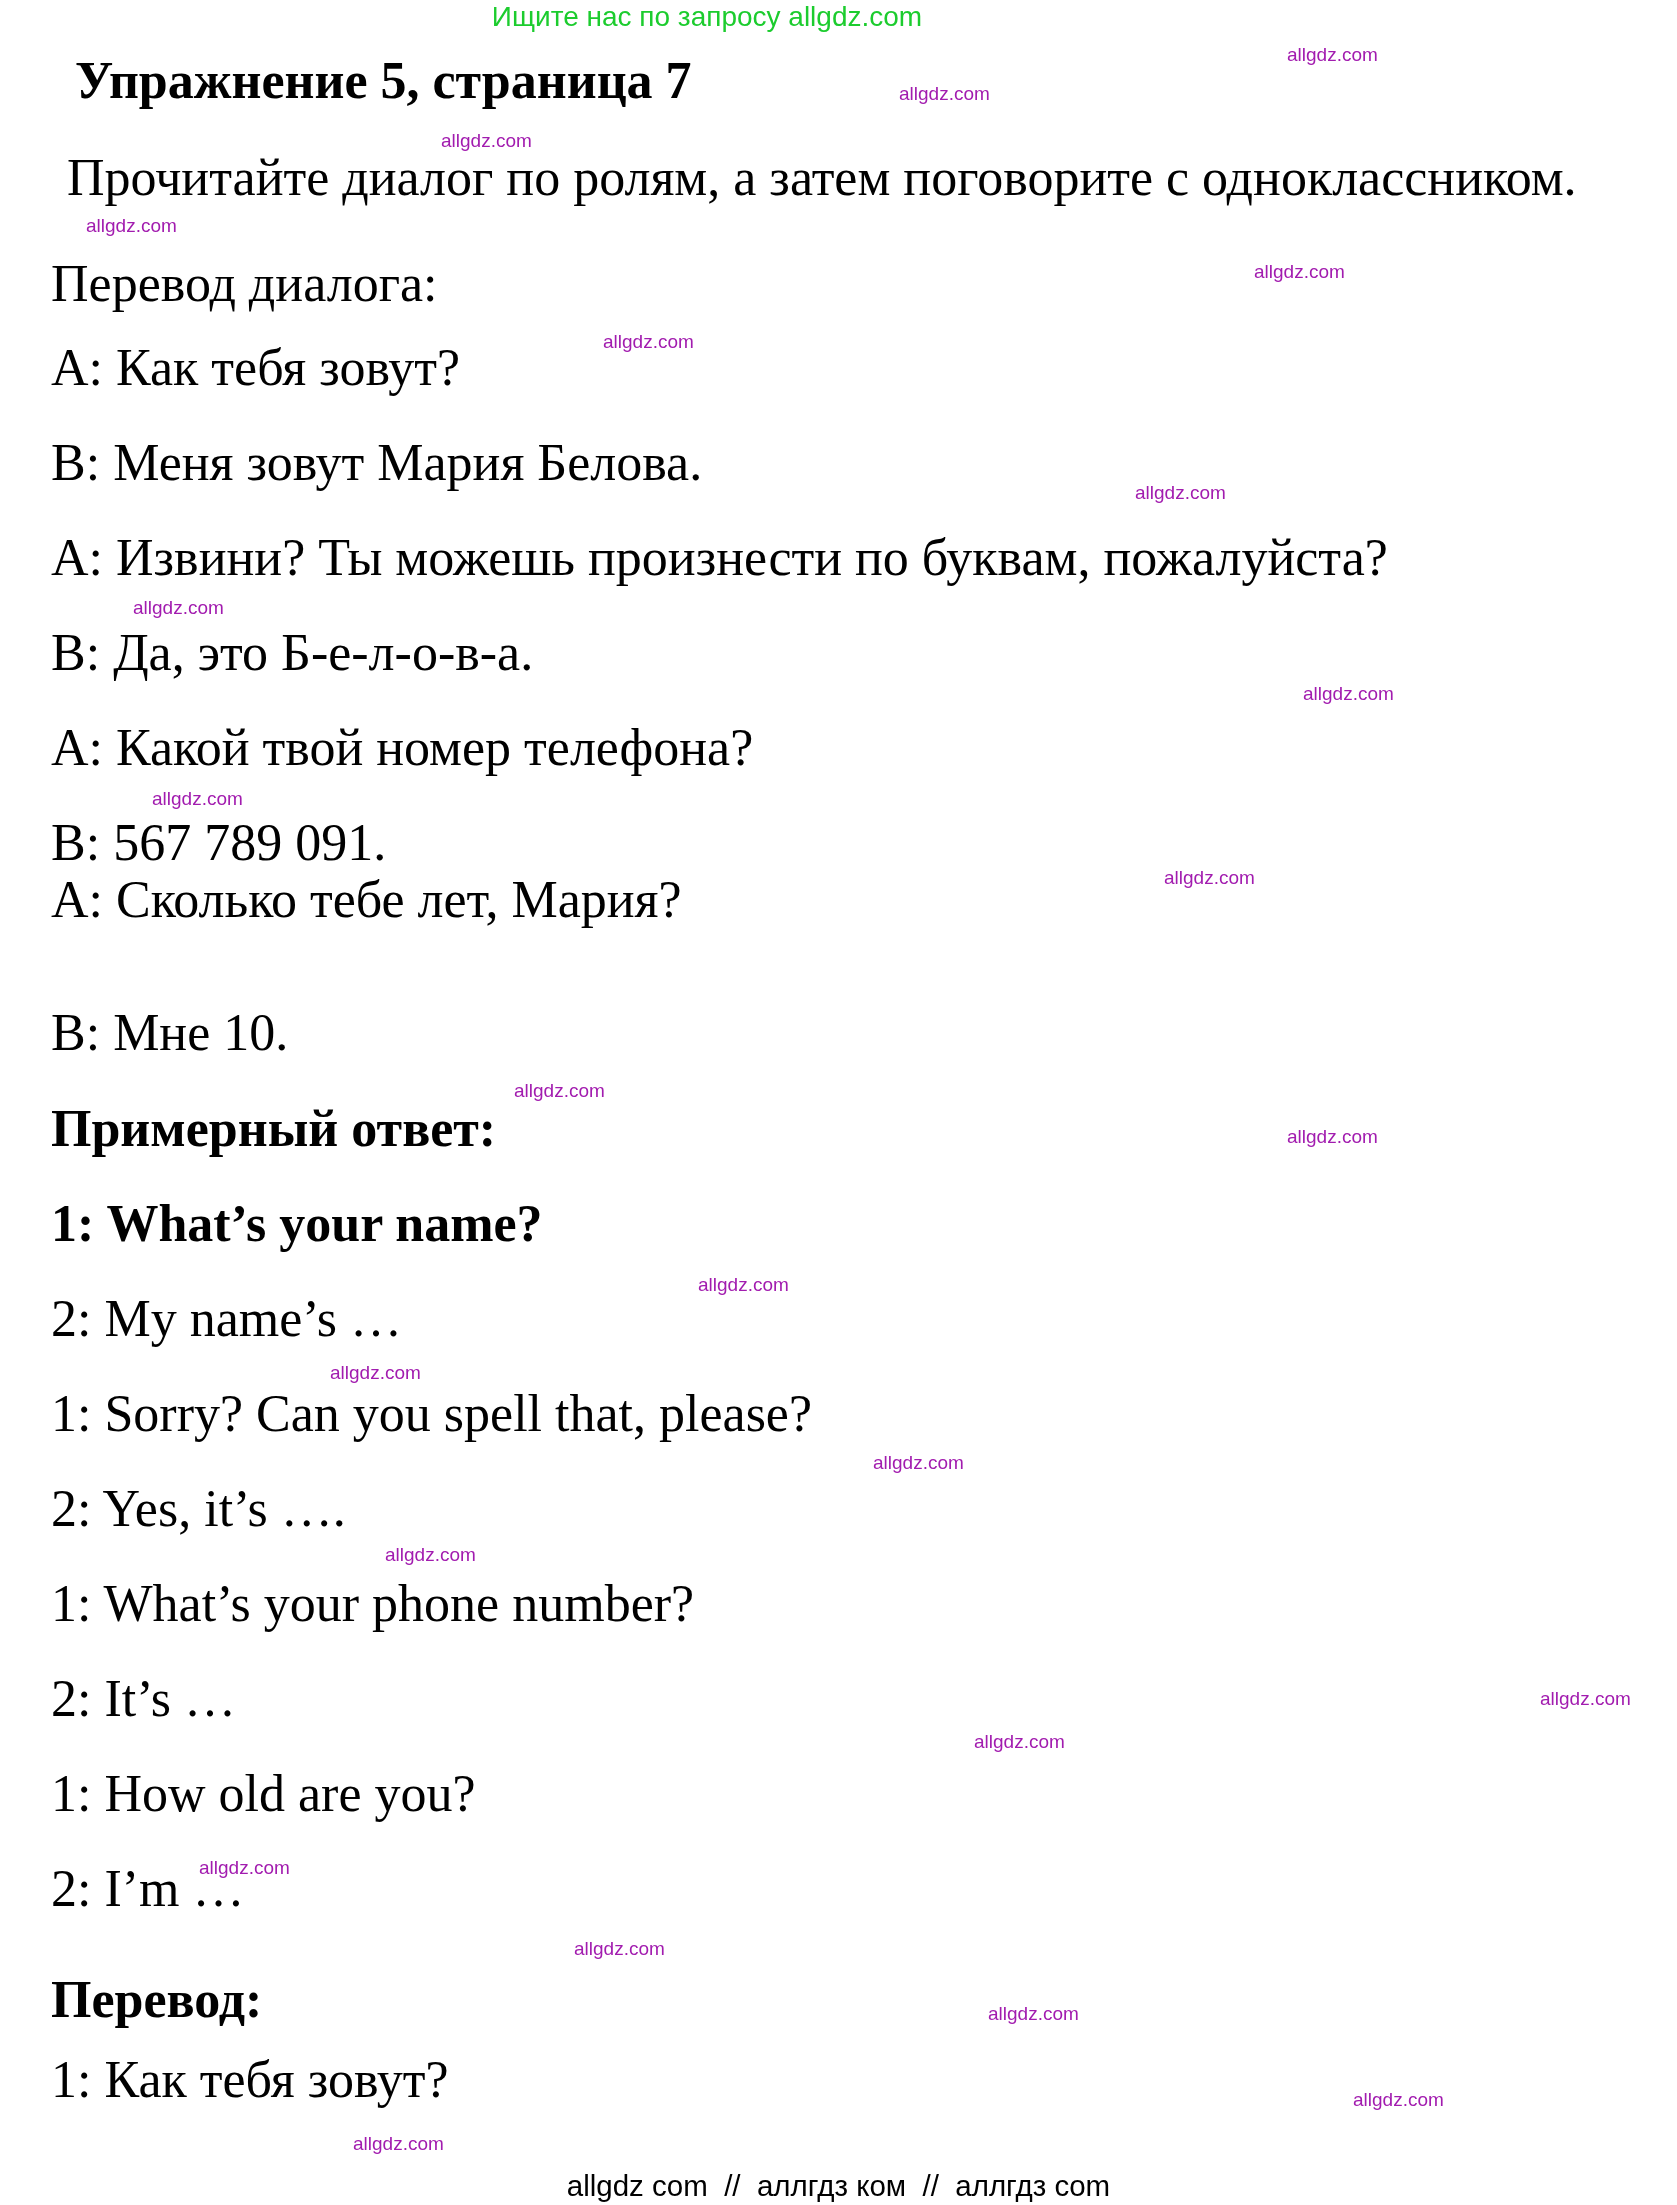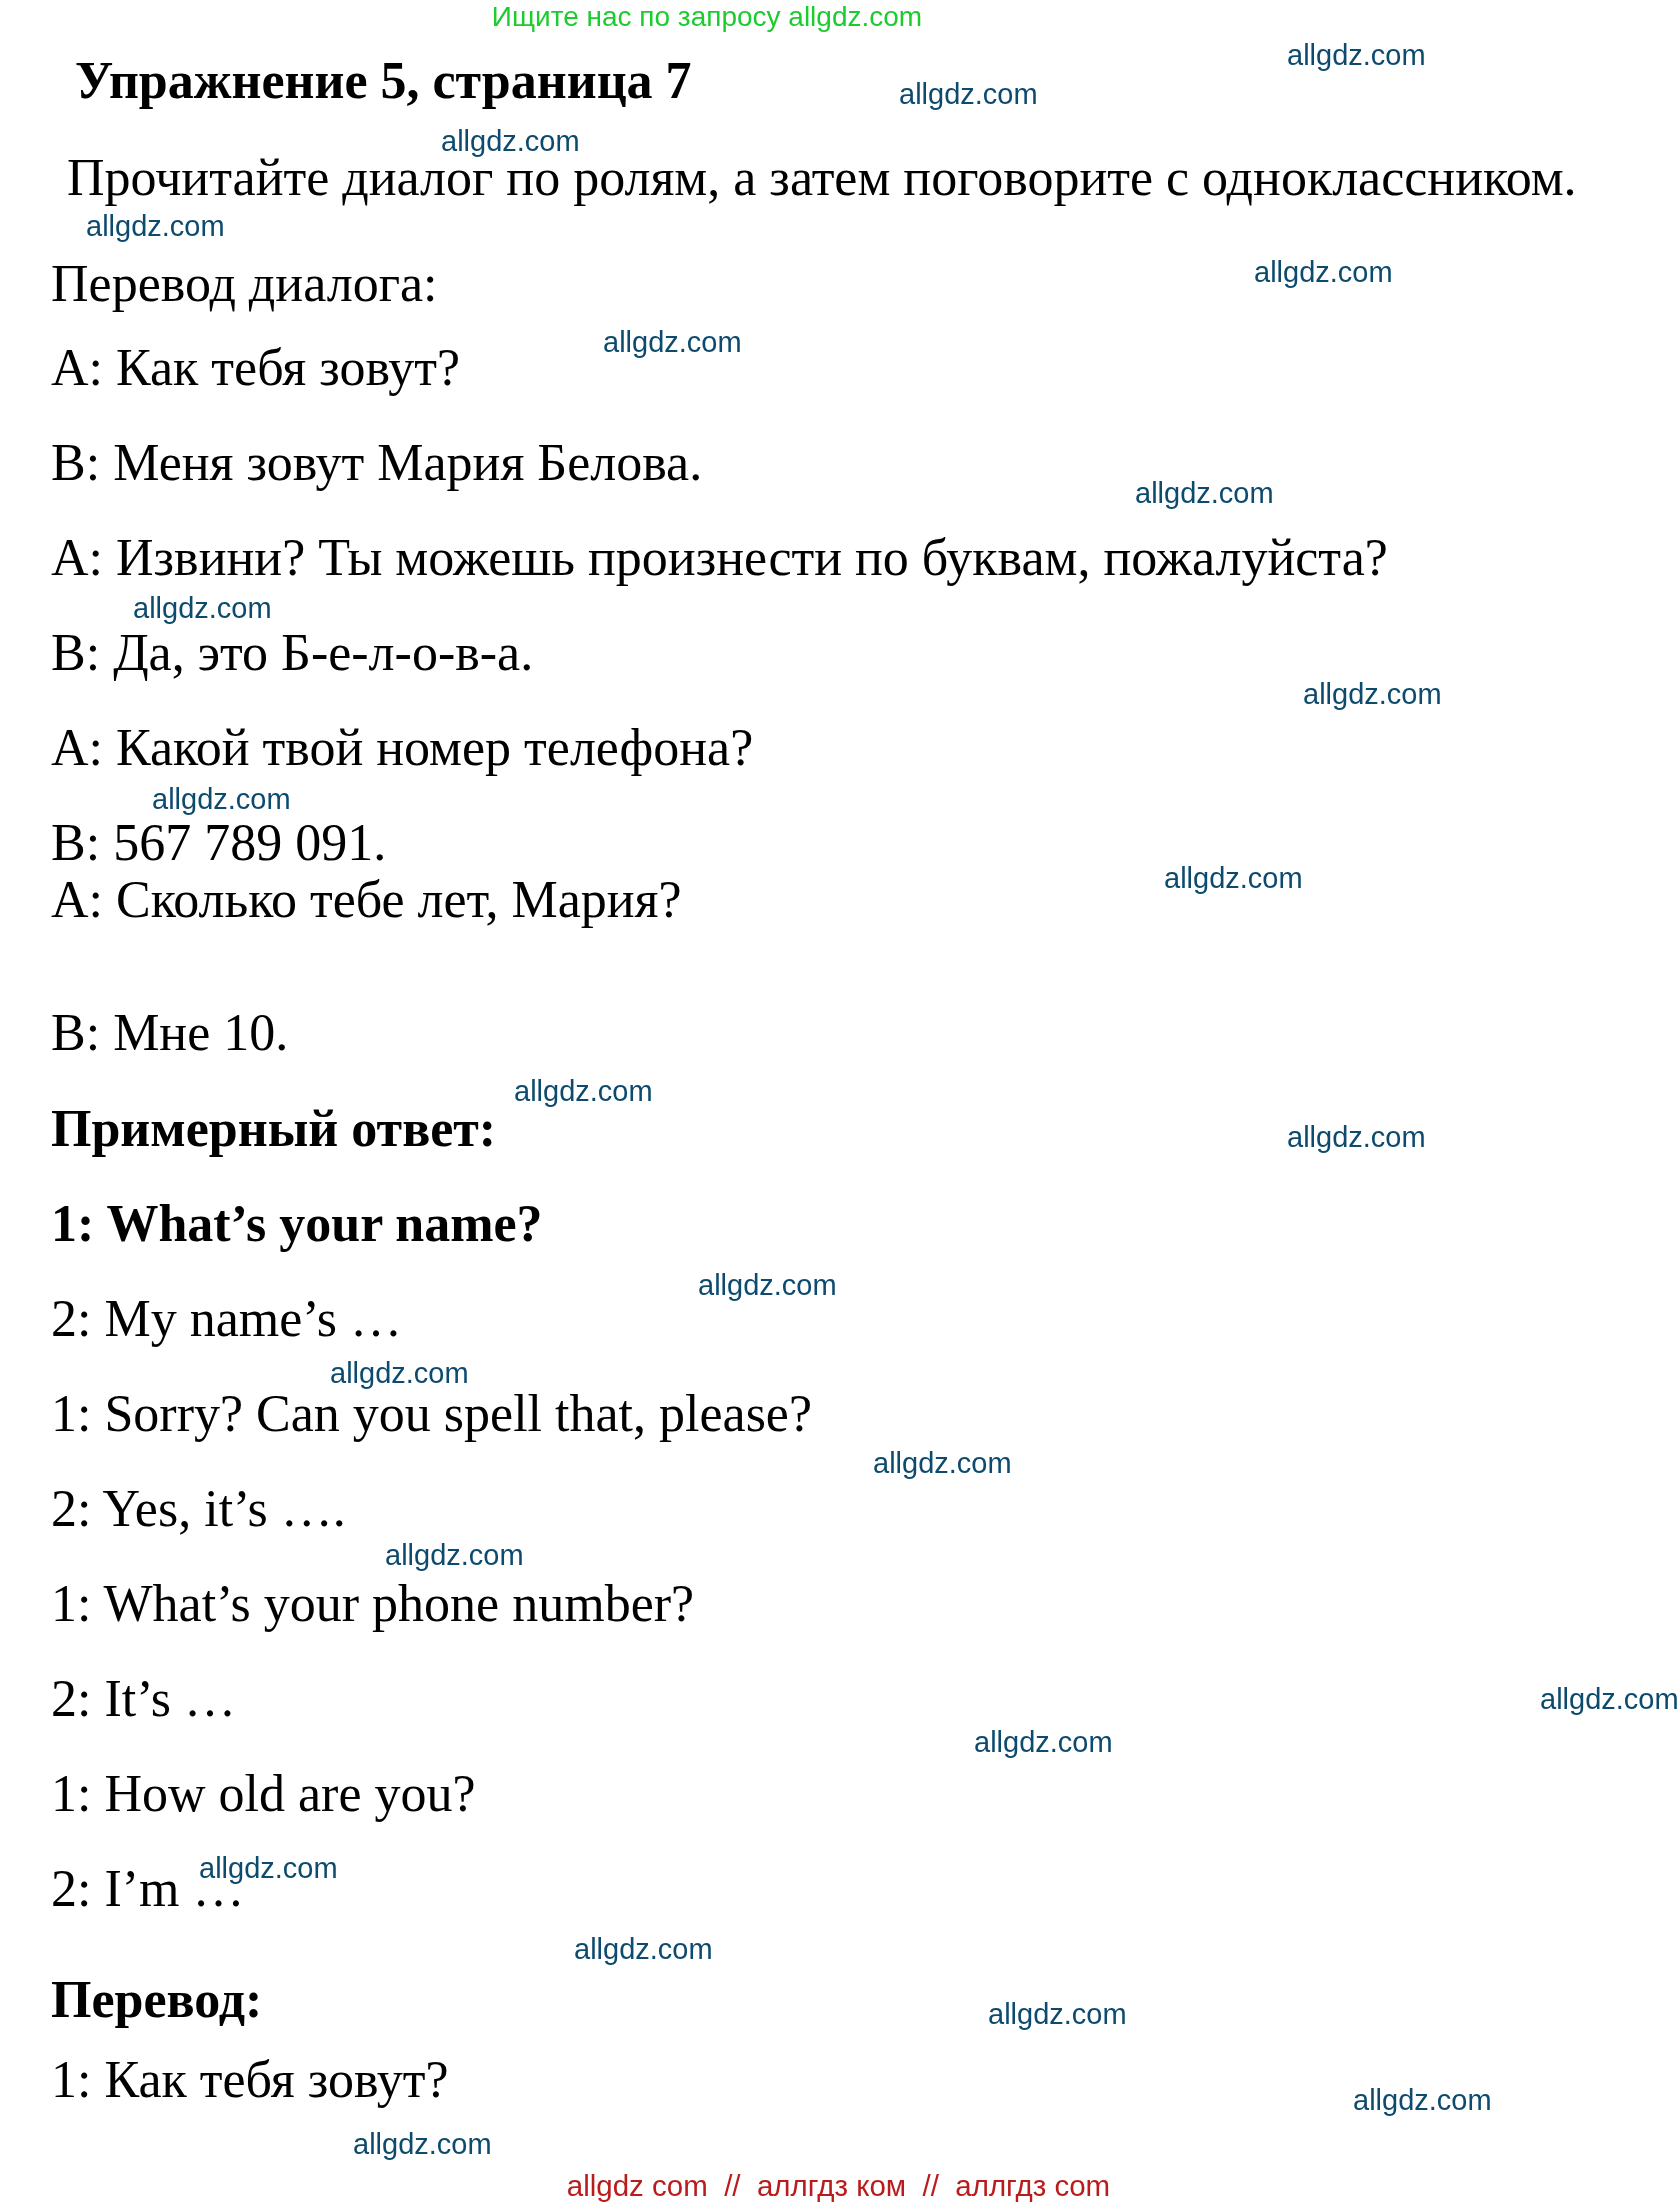--- a/index.html
+++ b/index.html
@@ -12,26 +12,26 @@
       line-height: 34px;
     }
     .line {
       position: absolute; left: 51px; white-space: nowrap;
       font-family: "Liberation Serif", serif; font-size: 52px; color: #000;
       line-height: 59px;
     }
     .line.bold { font-weight: bold; }
     .wm {
       position: absolute; white-space: nowrap;
-      font-family: "Liberation Sans", sans-serif; font-size: 29px; color: #0c4a6e;
+      font-family: "Liberation Sans", sans-serif; font-size: 19px; color: #a21caf;
       line-height: 28px;
     }
     .footer {
       position: absolute; left: 0; top: 2169px; width: 1677px; text-align: center;
-      font-family: "Liberation Sans", sans-serif; font-size: 29.5px; color: #b91c1c;
+      font-family: "Liberation Sans", sans-serif; font-size: 29.5px; color: #000000;
       line-height: 34px; white-space: pre;
     }
   </style>
 </head>
 <body>
 
 <div class="banner">Ищите нас по запросу allgdz.com</div>
 
 <div class="line bold" style="top:51px;margin-left:24px;">Упражнение 5, страница 7</div>
 <div class="line" style="top:148px;margin-left:16px;">Прочитайте диалог по ролям, а затем поговорите с одноклассником.</div>

